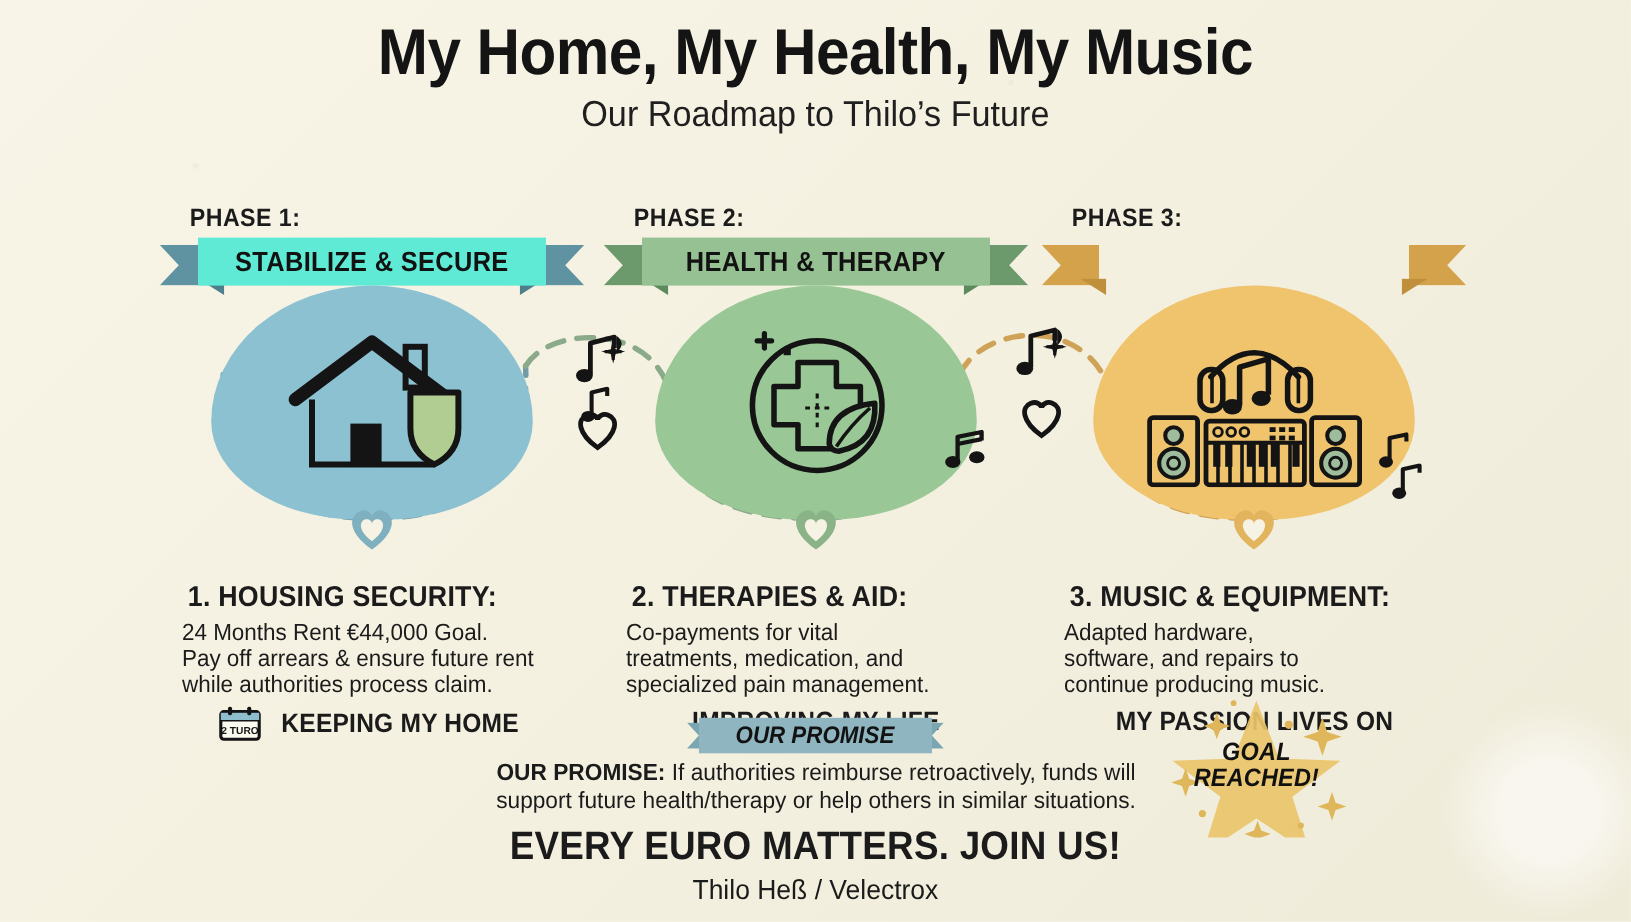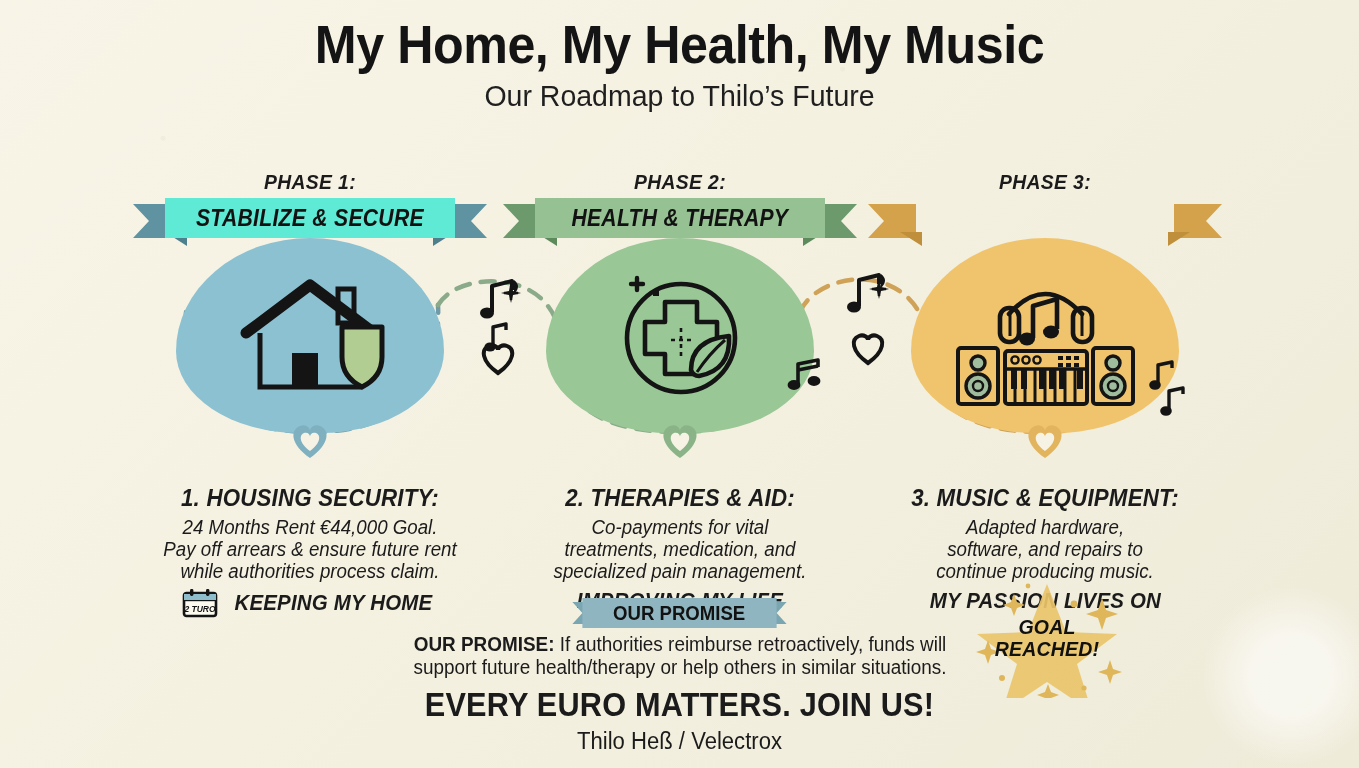--- a/index.html
+++ b/index.html
@@ -31,21 +31,21 @@
     font-size:54px;font-weight:bold;letter-spacing:-.5px;
     margin:0;line-height:1.05;color:#141414;
     transform:scaleX(.93);
   }
   #subtitle{
     font-size:30px;margin:6px 0 0;line-height:1.1;color:#1f1f1f;
     transform:scaleX(.95);
   }
 
   
-  .phase{position:absolute;top:170px;width:330px;text-align:center;font-style:italic;}
+  .phase{position:absolute;top:170px;width:330px;text-align:left;}
   #phase-1{left:145px;}
   #phase-2{left:515px;}
   #phase-3{left:880px;}
 
   .phase-kicker{
     font-family:"Liberation Sans Narrow","Liberation Sans",sans-serif;
     font-size:21px;font-weight:bold;letter-spacing:.4px;margin:0 0 4px;
     transform:scaleX(.92);
   }
   
@@ -102,20 +102,21 @@
 
   
   #promise-block{position:absolute;top:598px;left:0;right:0;text-align:center;}
   #promise-ribbon{
     position:relative;display:inline-block;height:30px;
   }
   #promise-ribbon .pband{
     background:#8fb6c0;height:30px;padding:0 26px;
     display:flex;align-items:center;justify-content:center;
     clip-path:polygon(0 0,100% 0,100% 100%,0 100%);
+    font-style:italic;
   }
   #promise-ribbon .ptail{
     position:absolute;top:4px;width:24px;height:22px;background:#7aa6b2;
   }
   #promise-ribbon .ptail.l{left:-10px;clip-path:polygon(0 0,100% 0,100% 100%,0 100%,10px 50%);}
   #promise-ribbon .ptail.r{right:-10px;clip-path:polygon(0 0,100% 0,calc(100% - 10px) 50%,100% 100%,0 100%);}
   #promise-ribbon .pband span{
     font-family:"Liberation Sans Narrow","Liberation Sans",sans-serif;
     font-size:20px;font-weight:bold;color:#121212;transform:scaleX(.93);white-space:nowrap;
   }

